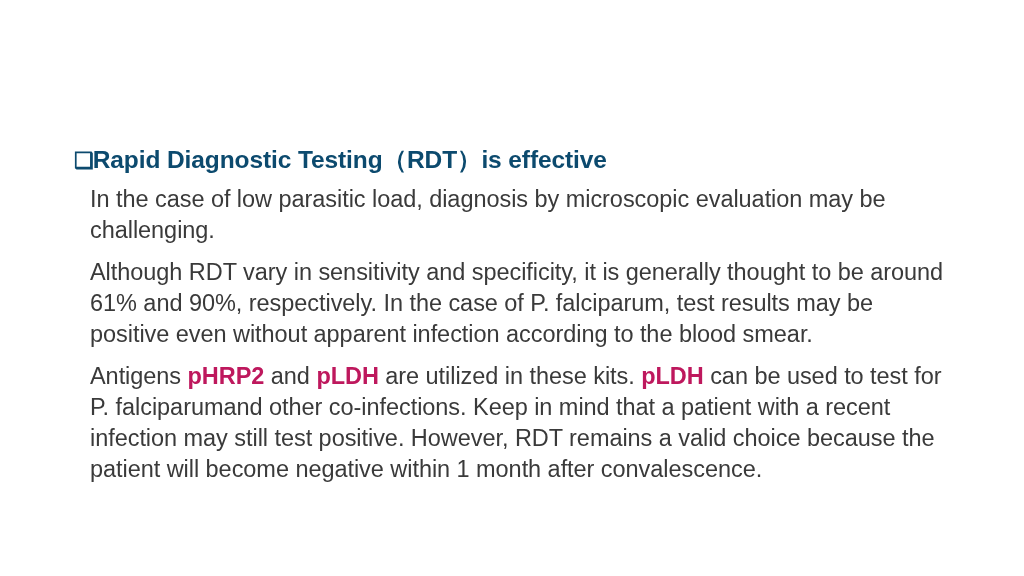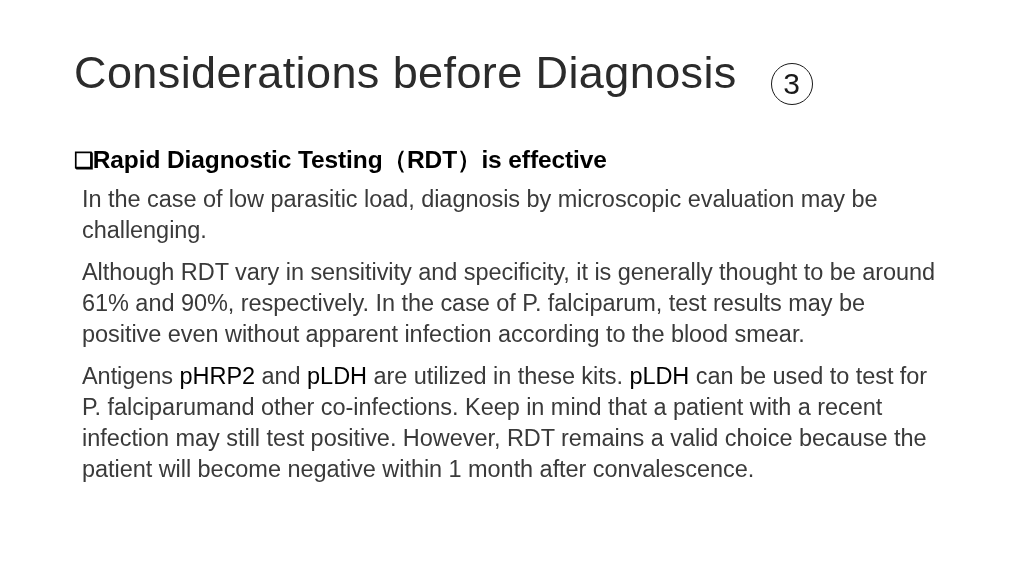--- a/index.html
+++ b/index.html
@@ -61,57 +61,54 @@
   .body-block {
     position: absolute;
     left: 74px;
     top: 144px;
     width: 872px;
   }
 
   .bullet-heading {
     font-size: 24.5px;
     font-weight: bold;
-    color: #000000;
+    color: #0c4a6e;
     line-height: 1.28;
     margin: 0 0 9px 0;
     letter-spacing: -0.1px;
     white-space: nowrap;
   }
   .bullet-box {
     font-size: 22px;
     letter-spacing: -1px;
     margin-right: 0;
   }
 
   .para {
     font-size: 23.5px;
     font-weight: 400;
     color: #3a3a3a;
     line-height: 31px;
-    margin: 0 0 11px 8px;
+    margin: 0 0 11px 16px;
     letter-spacing: -0.05px;
     text-align: left;
   }
   .para:last-child { margin-bottom: 0; }
   .para .it { }
-  .para .bd { font-weight: normal; color: #000000; }
+  .para .bd { font-weight: bold; color: #be185d; }
 
   .p1 { width: 840px; }
   .p2 { width: 866px; }
   .p3 { width: 866px; }
 </style>
 </head>
 <body>
 
 <div class="slide">
 
-  <div class="slide-title">
-    <span class="title-text">Considerations before Diagnosis</span><span class="title-gap"></span><span class="circled-number">3</span>
-  </div>
 
   <div class="body-block">
 
     <div class="bullet-heading">
       <span class="bullet-box">❑</span><span>Rapid Diagnostic Testing（RDT）is effective</span>
     </div>
 
     <p class="para p1">
       <span>In the case of low parasitic load, diagnosis by microscopic evaluation may be challenging.</span>
     </p>

